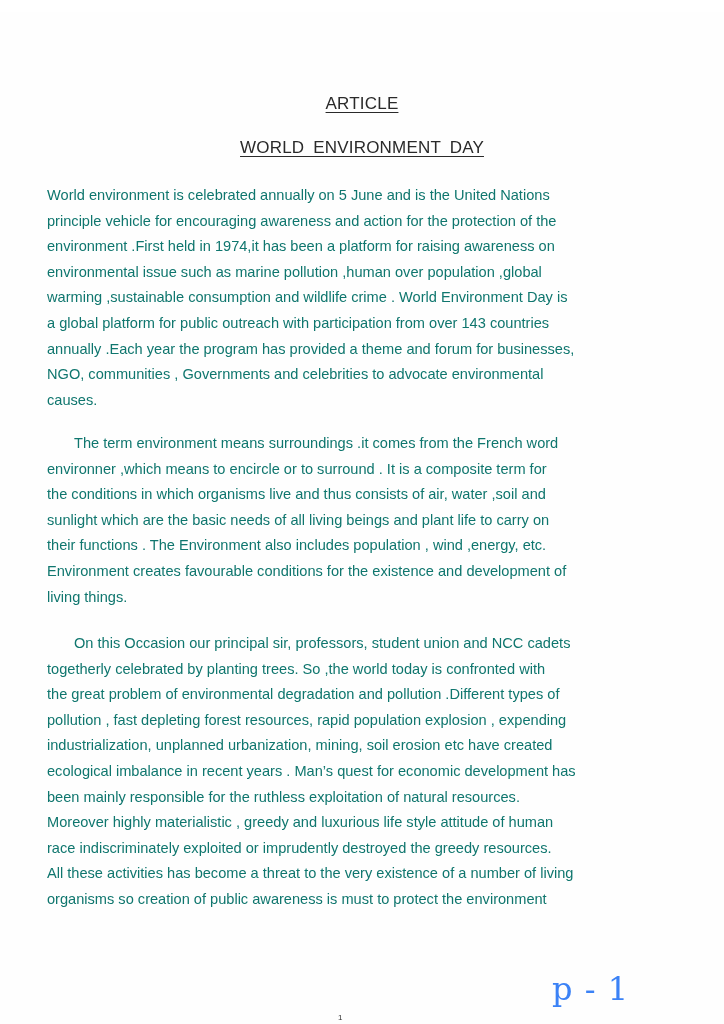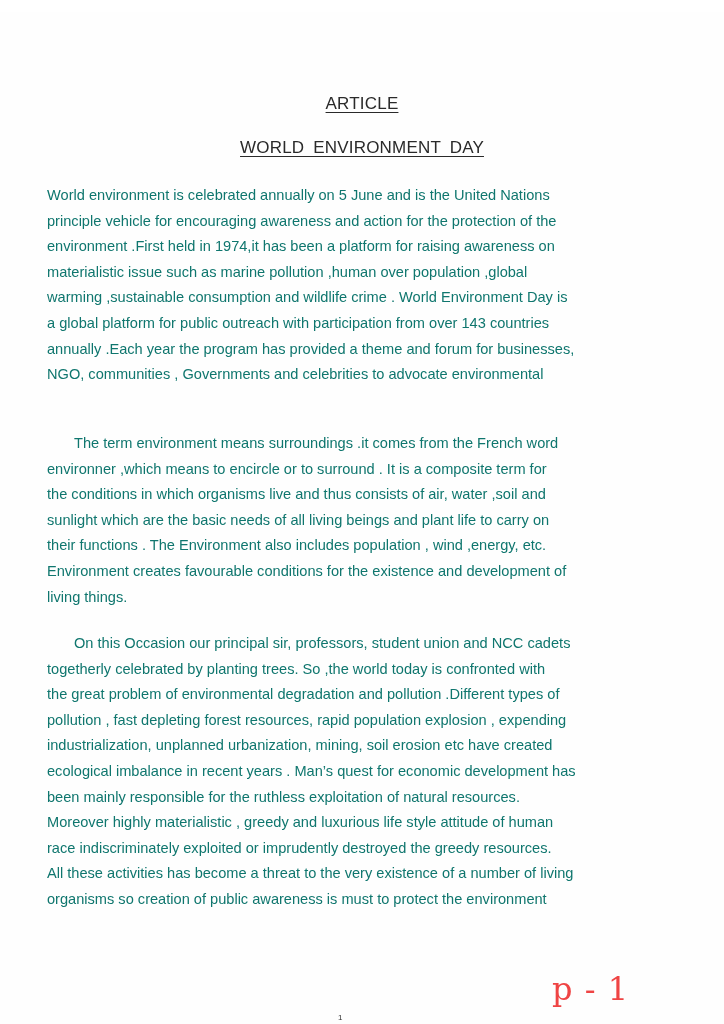--- a/index.html
+++ b/index.html
@@ -84,25 +84,26 @@
   </div>
 
   <div class="heading title">
     <span>WORLD  ENVIRONMENT  DAY</span>
   </div>
 
   <div class="para" id="p1">
     <span class="line">World environment is celebrated annually on 5 June and is the United Nations</span>
     <span class="line">principle vehicle for encouraging awareness and action for the protection of the</span>
     <span class="line">environment .First held in 1974,it has been a platform for raising awareness on</span>
-    <span class="line">materialistic issue such as marine pollution ,human over population ,global</span>
+    <span class="line">environmental issue such as marine pollution ,human over population ,global</span>
     <span class="line">warming ,sustainable consumption and wildlife crime . World Environment Day is</span>
     <span class="line">a global platform for public outreach with participation from over 143 countries</span>
     <span class="line">annually .Each year the program has provided a theme and forum for businesses,</span>
     <span class="line">NGO, communities  , Governments  and celebrities  to advocate environmental</span>
+    <span class="line">causes.</span>
   </div>
 
   <div class="para" id="p2">
     <span class="line indent">The term environment means surroundings .it comes from the French word</span>
     <span class="line">environner ,which means to encircle or to surround . It is a composite term for</span>
     <span class="line">the conditions in which organisms live and thus consists of air, water ,soil and</span>
     <span class="line">sunlight which are the basic needs of all living beings and plant life to carry on</span>
     <span class="line">their functions . The  Environment also includes population , wind ,energy, etc.</span>
     <span class="line">Environment creates favourable conditions for the existence and development of</span>
     <span class="line">living things.</span>
@@ -117,15 +118,15 @@
     <span class="line">ecological imbalance in recent years . Man’s quest for economic development has</span>
     <span class="line">been mainly responsible for the ruthless exploitation of natural resources.</span>
     <span class="line">Moreover highly materialistic , greedy and luxurious life style attitude of human</span>
     <span class="line">race indiscriminately  exploited or imprudently destroyed the greedy resources.</span>
     <span class="line">All these activities has become a threat to the very existence of a number of living</span>
     <span class="line">organisms so creation of public awareness is must to protect the environment</span>
   </div>
 
   <div class="page-number">1</div>
 
-  <div class="annotation" style="color: #ef4444;">p - 1</div>
+  <div class="annotation" style="color: #3b82f6;">p - 1</div>
 
 </div>
 
 </body></html>

